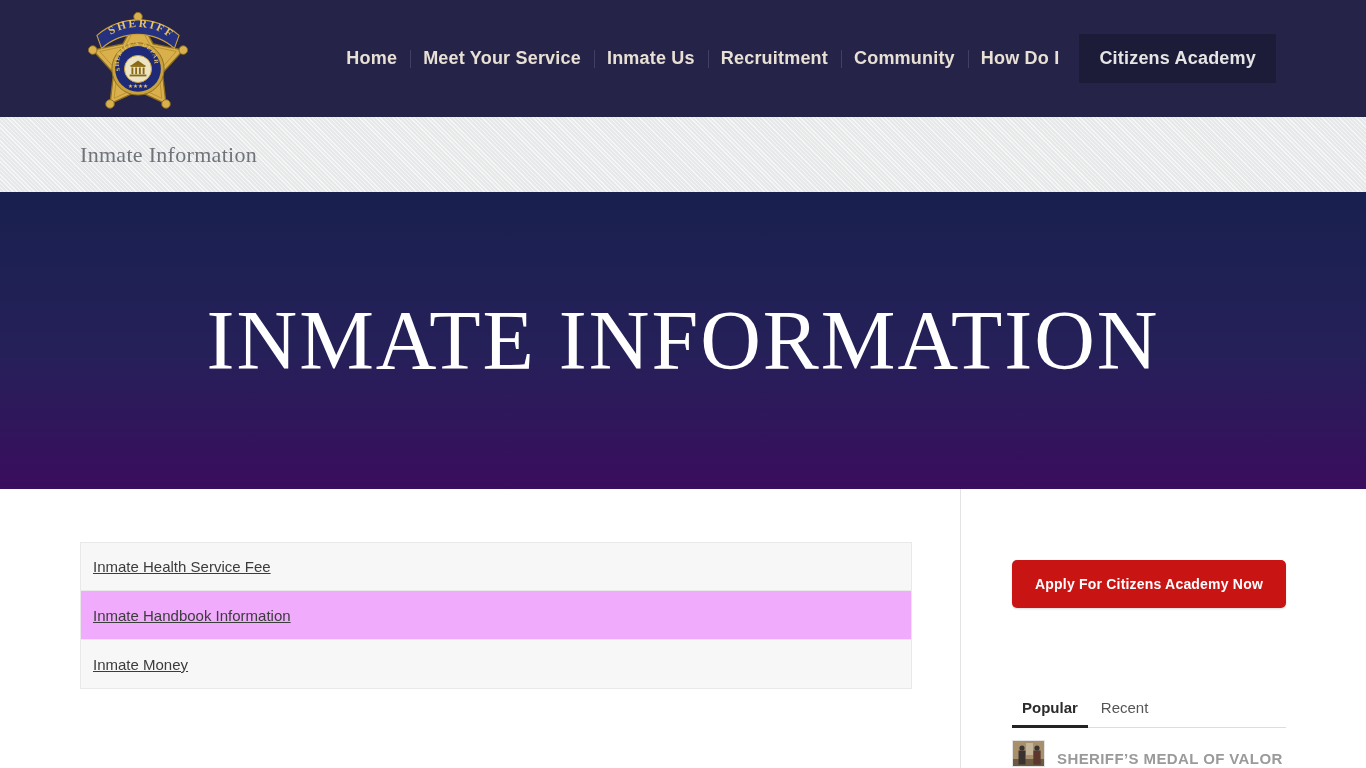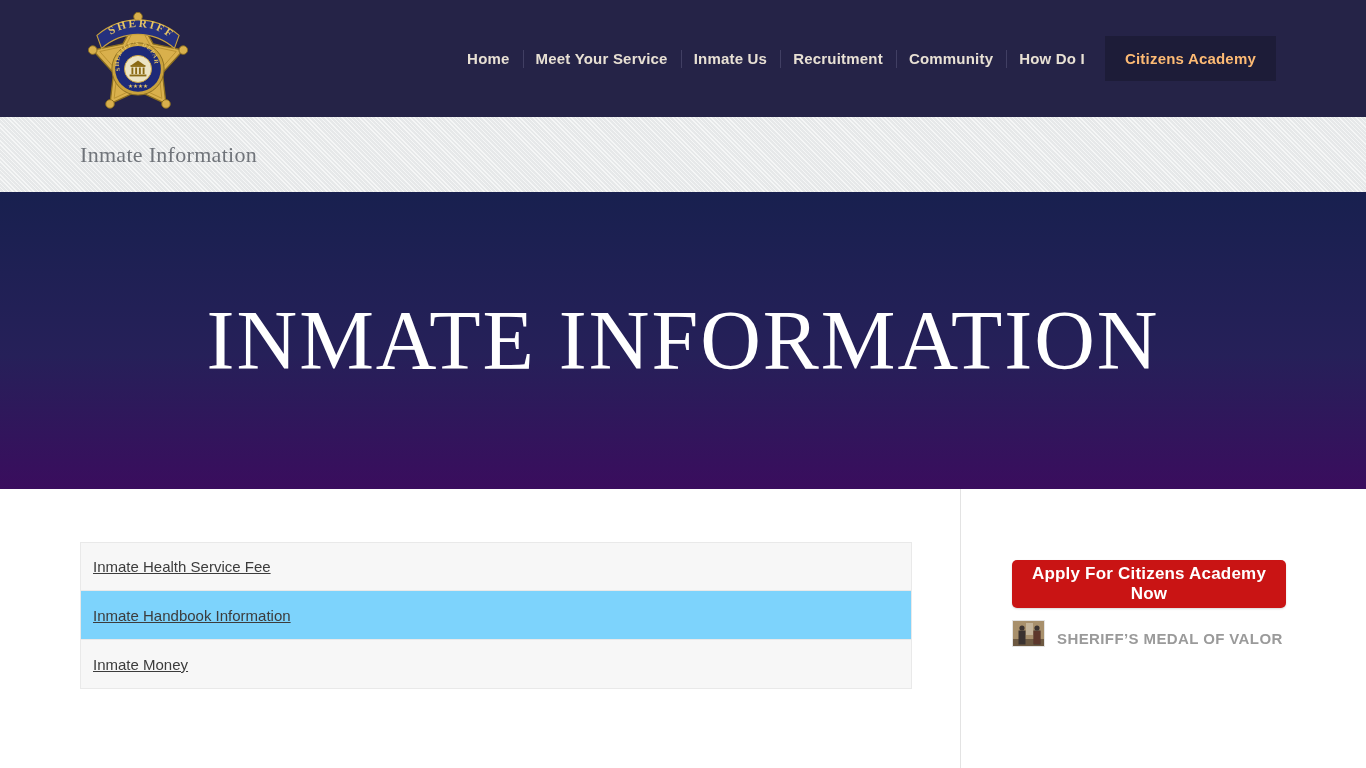--- a/index.html
+++ b/index.html
@@ -9,29 +9,29 @@
   
   .header {
     height:117px; background:#252347; display:flex; align-items:center;
     padding-left:82px; padding-right:90px;
   }
   .logo { width:112px; height:110px; margin-top:4px; flex:0 0 auto; cursor:pointer; }
   .nav { margin-left:auto; display:flex; align-items:center; list-style:none; }
   .nav li { position:relative; }
   .nav a {
     display:block; padding:14px 13px; color:#e8e0d4; text-decoration:none;
-    font-size:15px; font-weight:600; letter-spacing:.2px; white-space:nowrap;text-align:right;
+    font-size:18px; font-weight:600; letter-spacing:.2px; white-space:nowrap;text-align:right;
   }
   .nav li + li::before {
     content:""; position:absolute; left:0; top:50%; transform:translateY(-50%);
     width:1px; height:18px; background:#413f63;
   }
   .nav li.active::before { display:none; }
   .nav li.active a {
-    background:#1d1c38; color:#fdba74; padding:14px 20px; margin-left:7px;
+    background:#1d1c38; color:#e5e5e5; padding:14px 20px; margin-left:7px;
   }
 
   
   .crumbbar {
     height:75px; background:#e9ebec; display:flex; align-items:center; padding-left:80px;
     background-image:repeating-linear-gradient(45deg, rgba(255,255,255,.55) 0 1px, rgba(0,0,0,0.012) 1px 3px);
   }
   .crumbbar h2 {
     font-family:"Liberation Serif", serif; font-size:22px; font-weight:400;
     color:#70747a; letter-spacing:.3px;
@@ -46,34 +46,34 @@
     font-family:"Liberation Serif", serif; font-weight:400; font-size:84px;
     color:#ffffff; letter-spacing:2px; white-space:nowrap;
   }
 
   
   .content { display:flex; padding:0 80px; min-height:279px; }
   .main { width:832px; padding-top:53px; flex:0 0 auto; }
   .linklist { list-style:none; }
   .linklist li {
     height:49px; display:flex; align-items:center; padding-left:12px;
-    border:1px solid #e9e9e9; border-top:none; background:#7dd3fc;
+    border:1px solid #e9e9e9; border-top:none; background:#f0abfc;
   }
   .linklist li:first-child { border-top:1px solid #e9e9e9; }
   .linklist li:nth-child(odd) { background:#f7f7f7; }
   .linklist a { color:#3c3c3c; font-size:15px; text-decoration:underline; }
 
   .sidebar {
     flex:1; margin-left:48px; border-left:1px solid #e3e3e3;
     padding:71px 0 40px 51px;
   }
   .cta-btn {
     display:block; width:100%; height:48px; border:none; border-radius:5px;
     background:#c91414; color:#fff; font-family:"Liberation Sans", sans-serif;
-    font-size:17px; font-weight:bold; letter-spacing:.2px; cursor:pointer;
+    font-size:14px; font-weight:bold; letter-spacing:.2px; cursor:pointer;
     box-shadow:0 1px 2px rgba(0,0,0,.15);
   }
   .tabs { margin-top:91px; border-bottom:1px solid #ddd; display:flex; }
   .tab {
     padding:0 10px 9px 10px; font-size:15px; color:#555; cursor:pointer;
     margin-bottom:-1px; border-bottom:3px solid transparent;
   }
   .tab.active { color:#2b2b2b; font-weight:bold; border-bottom-color:#232323; }
   .tab + .tab { margin-left:3px; }
 
@@ -179,20 +179,24 @@
         </li>
       <li>
           <a href="#">Inmate Money</a>
         </li>
     </ul>
   </main>
 
   <aside class="sidebar">
     <button class="cta-btn">Apply For Citizens Academy Now</button>
 
+    <div class="tabs">
+      <div class="tab active">Popular</div>
+      <div class="tab">Recent</div>
+    </div>
 
     <div class="post">
       <div class="post-thumb">
         <svg viewBox="0 0 33 27" width="33" height="27">
           <rect width="33" height="27" fill="#a8906c"></rect>
           <rect x="0" y="18" width="33" height="9" fill="#6e5a42"></rect>
           <rect x="13" y="2" width="7" height="12" fill="#c4b49a"></rect>
           <g fill="#3a3230">
             <circle cx="9" cy="7" r="2.6"></circle>
               <rect x="5.5" y="9.5" width="7" height="14"></rect>

